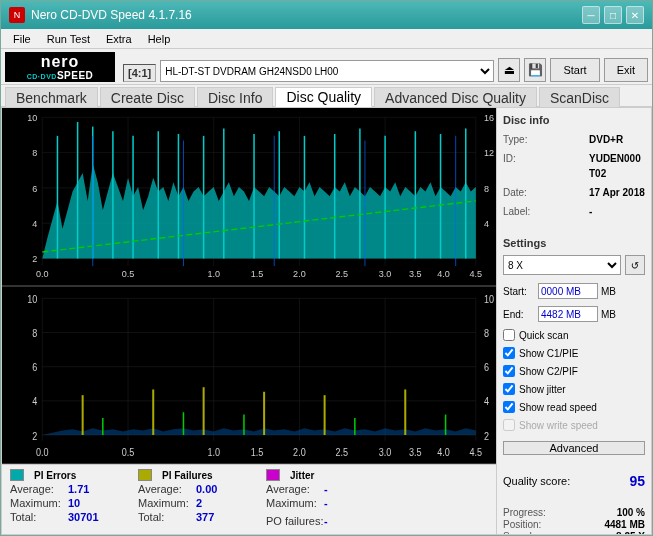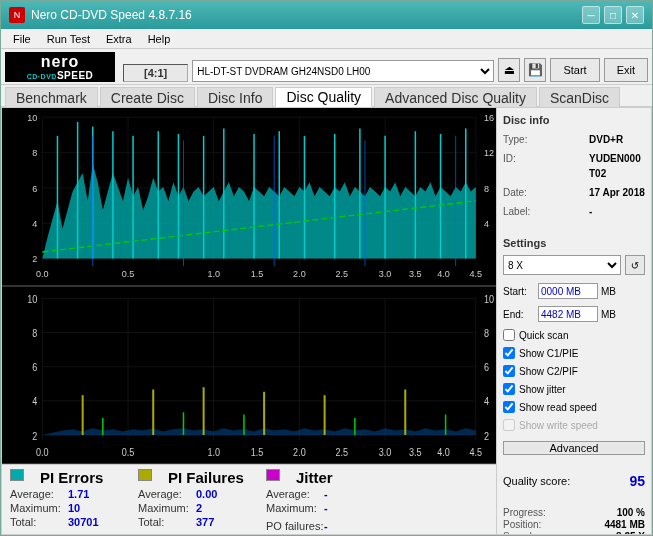--- a/index.html
+++ b/index.html
@@ -78,21 +78,21 @@
       color: white;
       font-size: 14px;
       font-weight: bold;
       margin-right: 4px;
       flex-shrink: 0;
     }
     .drive-label {
       font-size: 11px;
       background: #e8e8e8;
       border: 1px inset #aaa;
-      padding: 2px 20px;
+      padding: 2px 4px;
       color: #333;
       font-weight: bold;
     }
     .drive-select {
       height: 22px;
       font-size: 10px;
       flex: 1;
       min-width: 0;
       border: 1px solid #999;
       background: white;
@@ -186,22 +186,23 @@
       flex-shrink: 0;
     }
     .stat-group {
       display: flex;
       flex-direction: column;
       gap: 2px;
       min-width: 100px;
     }
     .stat-header {
       display: flex;
-      gap: 16px;
-      font-size: 15px;
+      align-items: center;
+      gap: 10px;
+      font-size: 10px;
       font-weight: bold;
     }
     .stat-box {
       width: 14px;
       height: 12px;
       border: 1px solid #888;
     }
     .stat-row {
       display: flex;
       font-size: 11px;
@@ -321,21 +322,21 @@
     }
   </style>
 </head>
 <body>
 
 <div class="window">
 
   <div class="titlebar">
     <div class="titlebar-left">
       <div class="titlebar-icon">N</div>
-      <span>Nero CD-DVD Speed 4.8.7.16</span>
+      <span>Nero CD-DVD Speed 4.1.7.16</span>
     </div>
     <div class="titlebar-controls">
       <div class="titlebar-btn">─</div>
       <div class="titlebar-btn">□</div>
       <div class="titlebar-btn">✕</div>
     </div>
   </div>
 
   <div class="menubar">
     <div class="menu-item">File</div>

